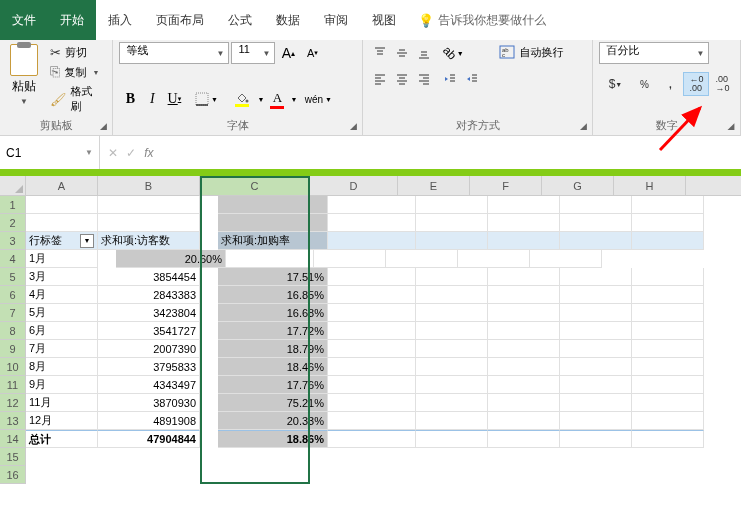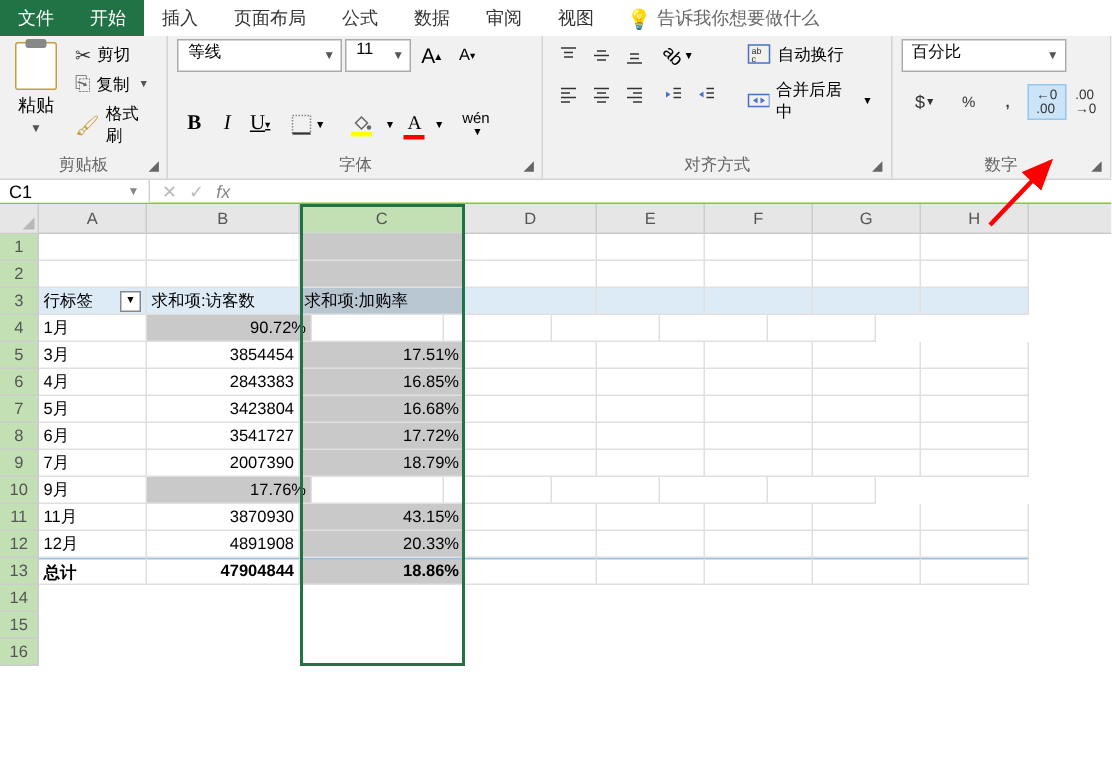--- a/index.html
+++ b/index.html
@@ -1,19 +1,19 @@
 <!DOCTYPE html>
 <html><head>
 <meta charset="utf-8">
 <style>
   * { box-sizing: border-box; margin: 0; padding: 0; }
   body { font-family: "Microsoft YaHei", sans-serif; font-size: 12px; background: #fff; width: 741px; height: 510px; overflow: hidden; position: relative; }
   
   
-  .menu-bar { background: #fff; height: 24px; display: flex; align-items: stretch; }
+  .menu-bar { background: #fff; height: 40px; display: flex; align-items: stretch; }
   .menu-tab { padding: 5px 12px; color: #333; cursor: pointer; font-size: 12px; display: flex; align-items: center; }
   .menu-tab.active { background: #217346; color: #fff; }
   .menu-tab.file { background: #217346; color: #fff; }
   .tell-me { display: flex; align-items: center; padding: 5px 10px; color: #666; gap: 4px; }
   .bulb { color: #d4a217; font-size: 13px; }
   
   
   .ribbon { background: #f1f1f1; height: 96px; display: flex; border-bottom: 1px solid #d4d4d4; }
   .ribbon-group { border-right: 1px solid #d4d4d4; padding: 2px 6px 0 6px; display: flex; flex-direction: column; position: relative; }
   .group-label { text-align: center; color: #666; font-size: 11px; padding: 2px 0; margin-top: auto; }
@@ -51,21 +51,21 @@
   
   
   .num-select { background: #fff; border: 1px solid #ababab; height: 22px; padding: 0 18px 0 6px; font-size: 11px; width: 110px; position: relative; }
   .num-btns { display: flex; gap: 0; margin-top: 4px; }
   .decimal-btn { width: 26px; height: 24px; display: inline-flex; align-items: center; justify-content: center; font-size: 10px; border: 1px solid transparent; color: #333; }
   .decimal-btn.highlighted { background: #cce4f7; border: 1px solid #98c7ec; }
   
   .dialog-launcher { position: absolute; right: 2px; bottom: 2px; width: 14px; height: 14px; font-size: 9px; color: #666; display: flex; align-items: center; justify-content: center; }
   
   
-  .name-formula { height: 16px; display: flex; border-bottom: 1px solid #84cc16; text-align: center; }
+  .name-formula { height: 40px; display: flex; border-bottom: 7px solid #84cc16; text-align: center; }
   .name-box { width: 100px; border-right: 1px solid #d4d4d4; padding: 0 6px; display: flex; align-items: center; background: #fff; position: relative; }
   .nb-dd { font-size: 8px; color: #888; margin-left: auto; }
   .fb-btns { display: flex; align-items: center; padding: 0 8px; gap: 8px; color: #bbb; }
   .fx { font-style: italic; color: #888; }
   .formula-input { flex: 1; padding: 0 6px; display: flex; align-items: center; }
   
   
   .grid-area { position: relative; }
   .col-headers { display: flex; height: 20px; background: #e6e6e6; border-bottom: 1px solid #ccc; }
   .sel-all { width: 26px; background: #e6e6e6; border-right: 1px solid #ccc; position: relative; }
@@ -76,21 +76,21 @@
   .grid-body { display: flex; }
   .row-headers { width: 26px; background: #e6e6e6; }
   .row-h { height: 18px; text-align: center; border-bottom: 1px solid #ccc; border-right: 1px solid #ccc; font-size: 11px; color: #555; display: flex; align-items: center; justify-content: center; }
   .row-h.sel { background: #c3e0b4; }
   
   .cells { position: relative; }
   .cell-row { display: flex; height: 18px; }
   .cell { border-right: 1px solid #e0e0e0; border-bottom: 1px solid #e0e0e0; padding: 0 3px; font-size: 11px; display: flex; align-items: center; overflow: hidden; white-space: nowrap; }
   .cell.hdr { background: #ddebf7; font-size: 11px; }
   .cell.num { justify-content: flex-end; }
-  .cell.sel-col { background: #c9c9c9; }
+  .cell.sel-col { background: #c9c9c9; margin-left: 18px; }
   .cell.sel-col.hdr { background: #b8c6d2; }
   .cell.total { border-top: 1px solid #9bc2e6; }
   .cell.bold-txt { font-weight: bold; }
   
   .filter-btn { width: 14px; height: 14px; border: 1px solid #888; background: #fff; margin-left: auto; display: inline-flex; align-items: center; justify-content: center; font-size: 7px; }
   
   
   .col-sel-border { position: absolute; border: 2px solid #217346; pointer-events: none; }
   
   
@@ -181,21 +181,21 @@
             </svg>
           <span class="color-bar" style="background:#ffff00;"></span>
         </span>
         <span style="font-size:7px;align-self:center;">▼</span>
         <span class="btn-sm color-btn" style="width:26px;">
           <span style="font-family:serif;font-size:13px;">A</span>
           <span class="color-bar" style="background:#ff0000;"></span>
         </span>
         <span style="font-size:7px;align-self:center;">▼</span>
         <span style="width:6px;"></span>
-        <span class="btn-sm" style="width:30px;font-size:10px;flex-direction:column;">
+        <span class="btn-sm" style="width:30px;font-size:10px;">
           <span>wén</span>
           <span style="font-size:7px;margin-left:2px;">▼</span>
         </span>
       </div>
     </div>
     <div class="group-label">字体</div>
     <div class="dialog-launcher">◢</div>
   </div>
 
   <div class="ribbon-group" style="min-width:230px;">
@@ -274,29 +274,20 @@
         </div>
       </div>
       <div class="align-col" style="margin-left:6px;">
         <div class="wrap-btn">
           <svg width="16" height="16">
               <rect x="1" y="2" width="14" height="12" fill="none" stroke="#4472c4"></rect>
               <text x="3" y="8" font-size="6" fill="#333">ab</text>
               <text x="3" y="13" font-size="6" fill="#333">c</text>
             </svg>
           <span>自动换行</span>
-        </div>
-        <div class="merge-btn">
-          <svg width="16" height="16">
-              <rect x="1" y="4" width="14" height="8" fill="none" stroke="#4472c4"></rect>
-              <path d="M4 8 L7 6 L7 10 Z" fill="#4472c4"></path>
-              <path d="M12 8 L9 6 L9 10 Z" fill="#4472c4"></path>
-            </svg>
-          <span>合并后居中</span>
-          <span style="font-size:7px;margin-left:2px;">▼</span>
         </div>
       </div>
     </div>
     <div class="group-label">对齐方式</div>
     <div class="dialog-launcher">◢</div>
   </div>
 
   <div class="ribbon-group" style="min-width:140px;">
     <div class="group-content" style="flex-direction:column;">
       <div class="num-select">
@@ -394,21 +385,21 @@
           <div class="cell wB hdr">求和项:访客数</div>
           <div class="cell wC sel-col hdr">求和项:加购率</div>
           <div class="cell wD hdr"></div>
           <div class="cell wE hdr"></div>
           <div class="cell wF hdr"></div>
           <div class="cell wG hdr"></div>
           <div class="cell wH hdr"></div>
         </div>
         <div class="cell-row">
           <div class="cell wA">1月</div>
-          <div class="cell wC sel-col num">90.72%</div>
+          <div class="cell wC sel-col num">20.60%</div>
           <div class="cell wD"></div>
           <div class="cell wE"></div>
           <div class="cell wF"></div>
           <div class="cell wG"></div>
           <div class="cell wH"></div>
         </div>
         <div class="cell-row">
           <div class="cell wA">3月</div>
           <div class="cell wB num">3854454</div>
           <div class="cell wC sel-col num">17.51%</div>
@@ -452,32 +443,43 @@
           <div class="cell wA">7月</div>
           <div class="cell wB num">2007390</div>
           <div class="cell wC sel-col num">18.79%</div>
           <div class="cell wD"></div>
           <div class="cell wE"></div>
           <div class="cell wF"></div>
           <div class="cell wG"></div>
           <div class="cell wH"></div>
         </div>
         <div class="cell-row">
+          <div class="cell wA">8月</div>
+          <div class="cell wB num">3795833</div>
+          <div class="cell wC sel-col num">18.46%</div>
+          <div class="cell wD"></div>
+          <div class="cell wE"></div>
+          <div class="cell wF"></div>
+          <div class="cell wG"></div>
+          <div class="cell wH"></div>
+        </div>
+        <div class="cell-row">
           <div class="cell wA">9月</div>
+          <div class="cell wB num">4343497</div>
           <div class="cell wC sel-col num">17.76%</div>
           <div class="cell wD"></div>
           <div class="cell wE"></div>
           <div class="cell wF"></div>
           <div class="cell wG"></div>
           <div class="cell wH"></div>
         </div>
         <div class="cell-row">
           <div class="cell wA">11月</div>
           <div class="cell wB num">3870930</div>
-          <div class="cell wC sel-col num">43.15%</div>
+          <div class="cell wC sel-col num">75.21%</div>
           <div class="cell wD"></div>
           <div class="cell wE"></div>
           <div class="cell wF"></div>
           <div class="cell wG"></div>
           <div class="cell wH"></div>
         </div>
         <div class="cell-row">
           <div class="cell wA">12月</div>
           <div class="cell wB num">4891908</div>
           <div class="cell wC sel-col num">20.33%</div>

